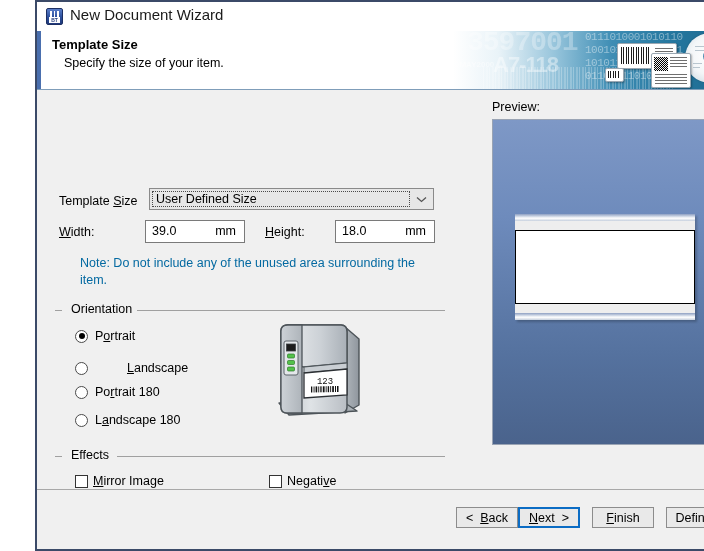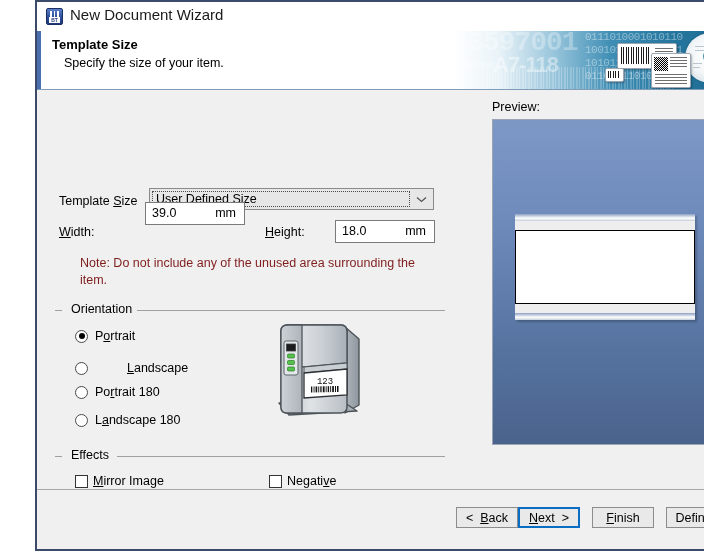--- a/index.html
+++ b/index.html
@@ -273,40 +273,40 @@
   
   .width-label  { left: 22px;  top: 135px; }
   .height-label { left: 228px; top: 135px; }
   .numfield {
     position: absolute;
     height: 23px;
     background: #ffffff;
     border: 1px solid #7a7a7a;
     box-sizing: border-box;
   }
-  .nf-w { left: 108px; top: 112px; width: 100px; }
+  .nf-w { left: 108px; top: 130px; width: 100px; }
   .nf-h { left: 298px; top: 130px; width: 100px; }
   .nf-val {
     position: absolute;
     left: 6px; top: 3px;
     font-size: 12.5px;
   }
   .nf-unit {
     position: absolute;
     right: 8px; top: 3px;
     font-size: 12.5px;
   }
 
   .note {
     position: absolute;
     left: 43px; top: 165px;
     width: 345px;
     font-size: 12.5px;
     line-height: 17px;
-    color: #7f1d1d;
+    color: #0369a1;
   }
 
   
   .group {
     position: absolute;
     box-sizing: border-box;
   }
   .group-line {
     position: absolute;
     left: 0; top: 8px;

